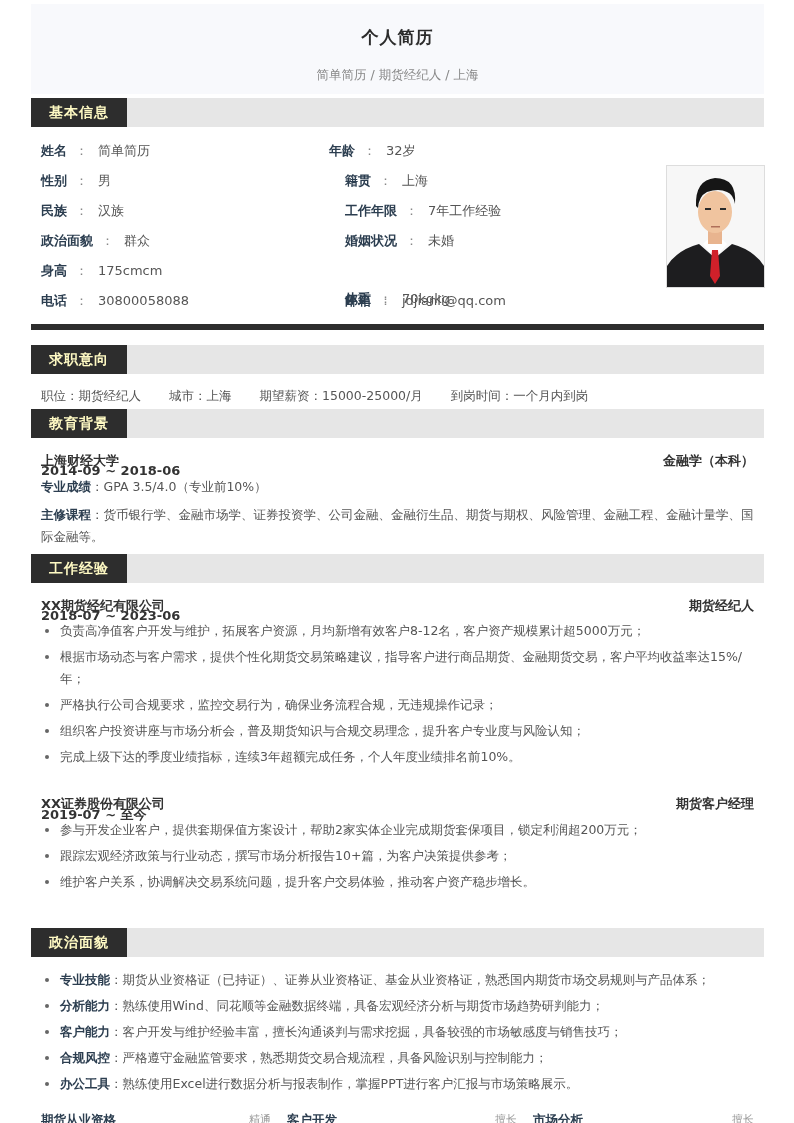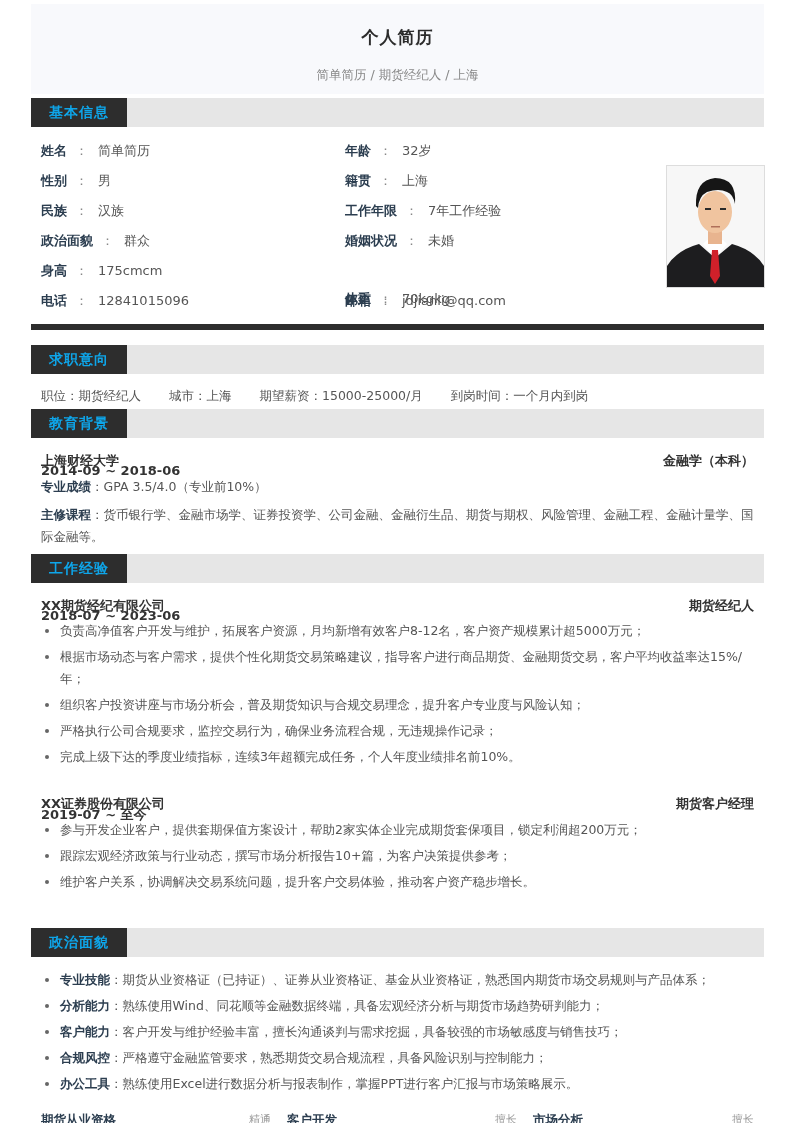--- a/index.html
+++ b/index.html
@@ -2,21 +2,21 @@
 <html><head>
 <meta charset="utf-8">
 <style>
   html, body { margin:0; padding:0; }
   body { width:794px; height:1123px; overflow:hidden; background:#ffffff; font-family:"DejaVu Sans", sans-serif; color:#555; position:relative; }
   .page { position:absolute; left:31px; top:0; width:733px; }
   .header { position:absolute; left:0; top:4px; width:733px; height:90px; background:#f8f9fc; text-align:center; }
   .title { position:absolute; top:22px; left:0; width:100%; font-size:17px; font-weight:bold; color:#2b2b2b; letter-spacing:1px; }
   .subtitle { position:absolute; top:63px; left:0; width:100%; font-size:12.5px; color:#888; }
   .sec { position:absolute; left:0; width:733px; height:29px; background:#e6e6e6; }
-  .sec .tag { position:absolute; left:0; top:0; height:29px; width:96px; background:#2d2d2d; color:#0ea5e9; font-size:14px; font-weight:bold; line-height:29px; text-align:center; letter-spacing:1px; }
+  .sec .tag { position:absolute; left:0; top:0; height:29px; width:96px; background:#2d2d2d; color:#fef9c3; font-size:14px; font-weight:bold; line-height:29px; text-align:center; letter-spacing:1px; }
   .kv { position:absolute; font-size:13px; line-height:18px; white-space:nowrap; }
   .kv .k { color:#2c3e50; font-weight:bold; }
   .kv .c { color:#888; margin:0 10px 0 8px; }
   .kv .v { color:#555; }
   .photo { position:absolute; left:635px; top:165px; width:97px; height:121px; border:1px solid #ddd; background:#fafafa; overflow:hidden; }
   .divider { position:absolute; left:0; top:324px; width:733px; height:6px; background:#2d2d2d; }
   .intent { position:absolute; left:10px; top:388px; font-size:12.5px; color:#555; white-space:nowrap; }
   .intent span { margin-right:28px; }
   .row3 { position:absolute; left:10px; width:713px; font-size:13px; font-weight:bold; color:#333; height:18px; }
   .row3 .l { position:absolute; left:0;margin-top:11px; }
@@ -44,23 +44,23 @@
 
   <div class="sec" style="top:98px;">
     <div class="tag">基本信息</div>
   </div>
 
   <div class="kv" style="left:10px;top:142px;"><span class="k">姓名</span><span class="c">：</span><span class="v">简单简历</span></div>
   <div class="kv" style="left:10px;top:172px;"><span class="k">性别</span><span class="c">：</span><span class="v">男</span></div>
   <div class="kv" style="left:10px;top:202px;"><span class="k">民族</span><span class="c">：</span><span class="v">汉族</span></div>
   <div class="kv" style="left:10px;top:232px;"><span class="k">政治面貌</span><span class="c">：</span><span class="v">群众</span></div>
   <div class="kv" style="left:10px;top:262px;"><span class="k">身高</span><span class="c">：</span><span class="v">175cmcm</span></div>
-  <div class="kv" style="left:10px;top:292px;"><span class="k">电话</span><span class="c">：</span><span class="v">12841015096</span></div>
+  <div class="kv" style="left:10px;top:292px;"><span class="k">电话</span><span class="c">：</span><span class="v">30800058088</span></div>
 
-  <div class="kv" style="left:314px;top:142px;"><span class="k">年龄</span><span class="c">：</span><span class="v">32岁</span></div>
+  <div class="kv" style="left:298px;top:142px;"><span class="k">年龄</span><span class="c">：</span><span class="v">32岁</span></div>
   <div class="kv" style="left:314px;top:172px;"><span class="k">籍贯</span><span class="c">：</span><span class="v">上海</span></div>
   <div class="kv" style="left:314px;top:202px;"><span class="k">工作年限</span><span class="c">：</span><span class="v">7年工作经验</span></div>
   <div class="kv" style="left:314px;top:232px;"><span class="k">婚姻状况</span><span class="c">：</span><span class="v">未婚</span></div>
   <div class="kv" style="left:314px;top:262px;margin-top:28px;"><span class="k">体重</span><span class="c">：</span><span class="v">70kgkg</span></div>
   <div class="kv" style="left:314px;top:292px;"><span class="k">邮箱</span><span class="c">：</span><span class="v">jdjianli@qq.com</span></div>
 
   <div class="photo">
     <svg width="97" height="121" viewBox="0 0 97 121">
       <rect width="97" height="121" fill="#f7f7f7"></rect>
       <path d="M0 121 L0 100 Q10 84 32 78 L48 92 L65 78 Q87 84 97 100 L97 121 Z" fill="#1d1d1f"></path>
@@ -99,22 +99,22 @@
     <div class="tag">工作经验</div>
   </div>
   <div class="row3" style="top:597px;">
     <span class="l">2018-07 ~ 2023-06</span>
     <span class="m">XX期货经纪有限公司</span>
     <span class="r">期货经纪人</span>
   </div>
   <ul class="bl" style="top:620px;">
     <li>负责高净值客户开发与维护，拓展客户资源，月均新增有效客户8-12名，客户资产规模累计超5000万元；</li>
     <li>根据市场动态与客户需求，提供个性化期货交易策略建议，指导客户进行商品期货、金融期货交易，客户平均收益率达15%/年；</li>
+    <li>严格执行公司合规要求，监控交易行为，确保业务流程合规，无违规操作记录；</li>
     <li>组织客户投资讲座与市场分析会，普及期货知识与合规交易理念，提升客户专业度与风险认知；</li>
-    <li>严格执行公司合规要求，监控交易行为，确保业务流程合规，无违规操作记录；</li>
     <li>完成上级下达的季度业绩指标，连续3年超额完成任务，个人年度业绩排名前10%。</li>
   </ul>
 
   <div class="row3" style="top:795px;">
     <span class="l">2019-07 ~ 至今</span>
     <span class="m">XX证券股份有限公司</span>
     <span class="r">期货客户经理</span>
   </div>
   <ul class="bl" style="top:819px;">
     <li>参与开发企业客户，提供套期保值方案设计，帮助2家实体企业完成期货套保项目，锁定利润超200万元；</li>

